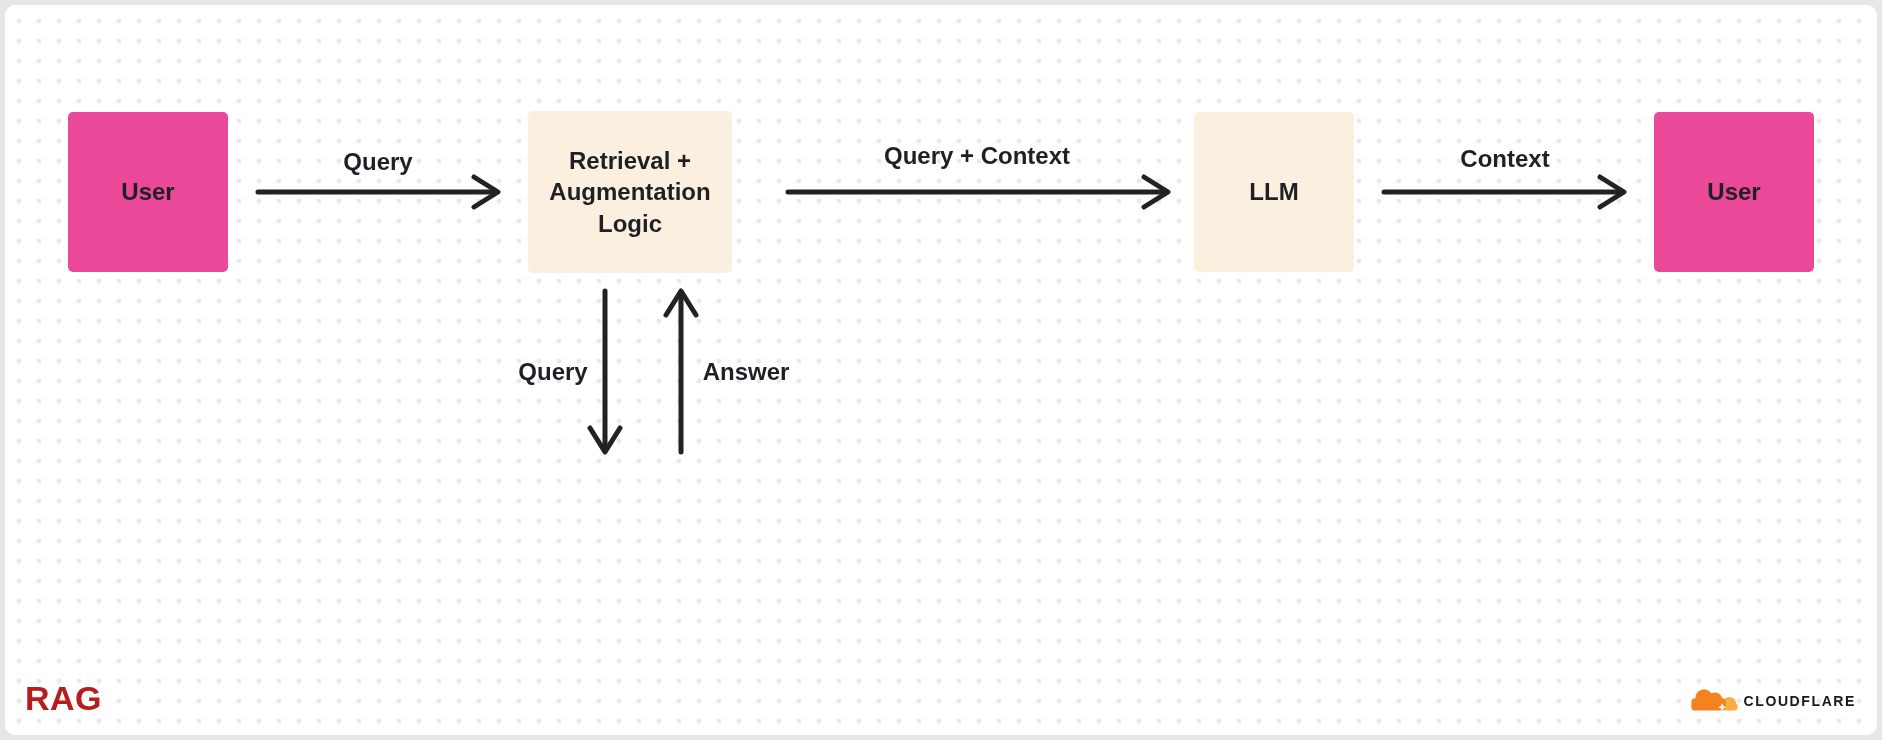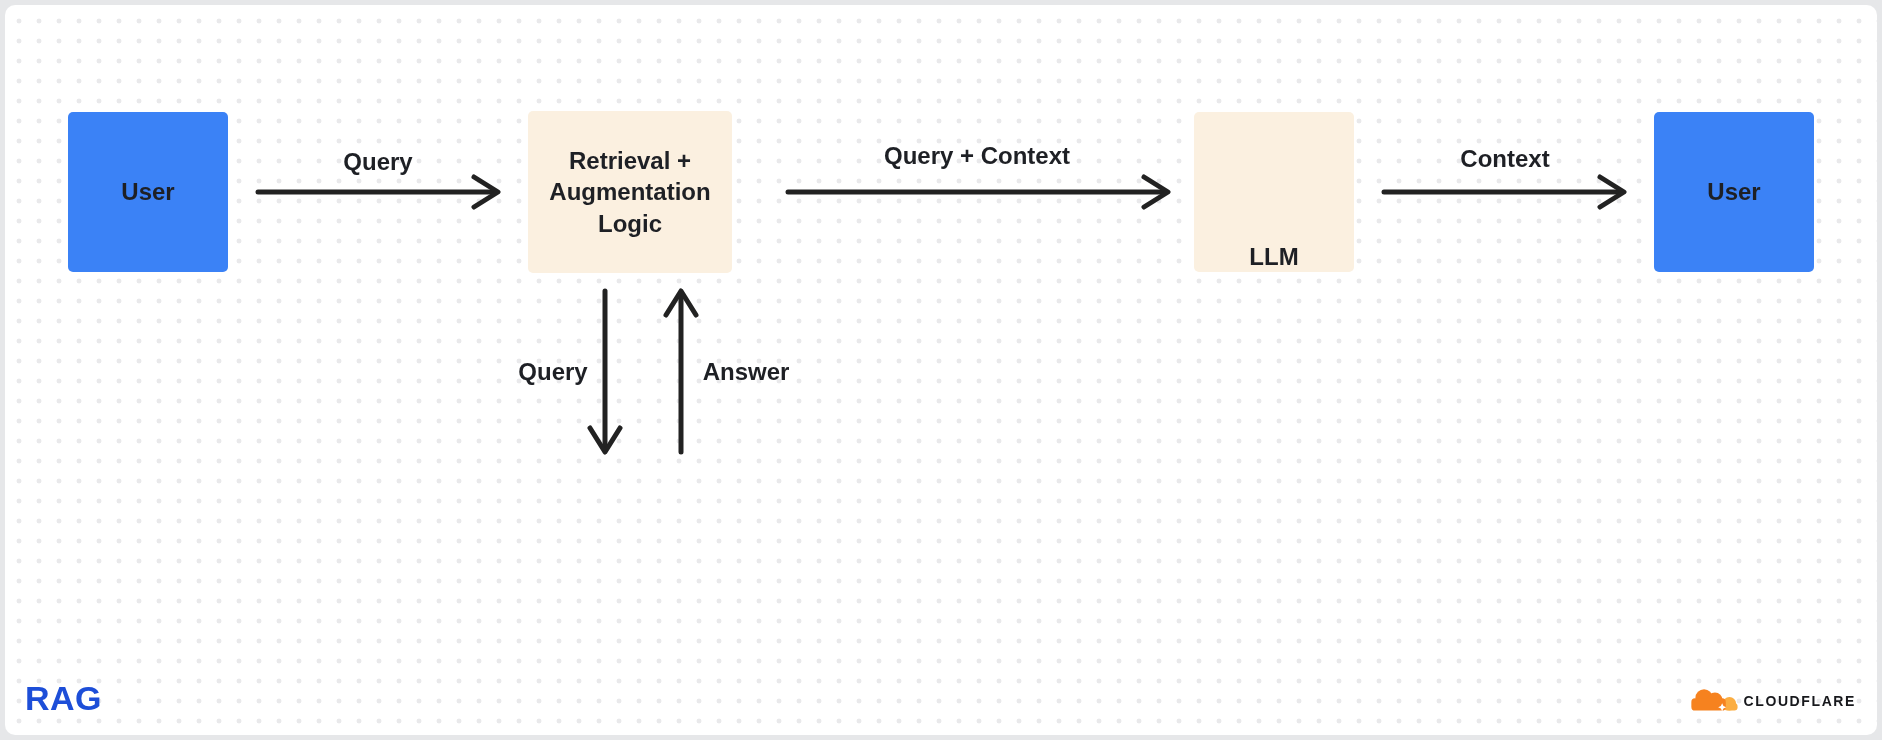--- a/index.html
+++ b/index.html
@@ -35,26 +35,26 @@
     display: flex;
     align-items: center;
     justify-content: center;
     text-align: center;
     border-radius: 5px;
     font-weight: 700;
     font-size: 24px;
     line-height: 1.3;
     color: #1e2025;
   }
-  .node-user { background: #3b82f6; }
+  .node-user { background: #ec4899; }
   .node-process { background: #fbf0e0; }
   .node-label { padding: 0 14px; }
   #node-user-left   { left: 68px;   top: 112px; width: 160px; height: 160px; }
   #node-retrieval   { left: 528px;  top: 111px; width: 204px; height: 162px; }
-  #node-llm         { left: 1194px; top: 112px; width: 160px; height: 160px; align-items: flex-end; }
+  #node-llm         { left: 1194px; top: 112px; width: 160px; height: 160px; }
   #node-user-right  { left: 1654px; top: 112px; width: 160px; height: 160px; }
   #node-data-source { left: 527px;  top: 468px; width: 231px; height: 158px; }
   .edge-label {
     position: absolute;
     transform: translate(-50%, -50%);
     font-weight: 700;
     font-size: 24px;
     color: #1e2025;
     white-space: nowrap;
     text-align: center;
@@ -64,21 +64,21 @@
   #edge-label-2 { left: 1505px; top: 159px; }
   #edge-label-3 { left: 553px;  top: 372px; }
   #edge-label-4 { left: 746px;  top: 372px; }
   .diagram-title {
     position: absolute;
     left: 25px;
     bottom: 22px;
     font-weight: 700;
     font-size: 34px;
     letter-spacing: 0.5px;
-    color: #1d4ed8;
+    color: #b91c1c;
   }
   .brand {
     position: absolute;
     right: 26px;
     bottom: 24px;
     display: flex;
     align-items: center;
     gap: 1px;
   }
   .brand-text {

